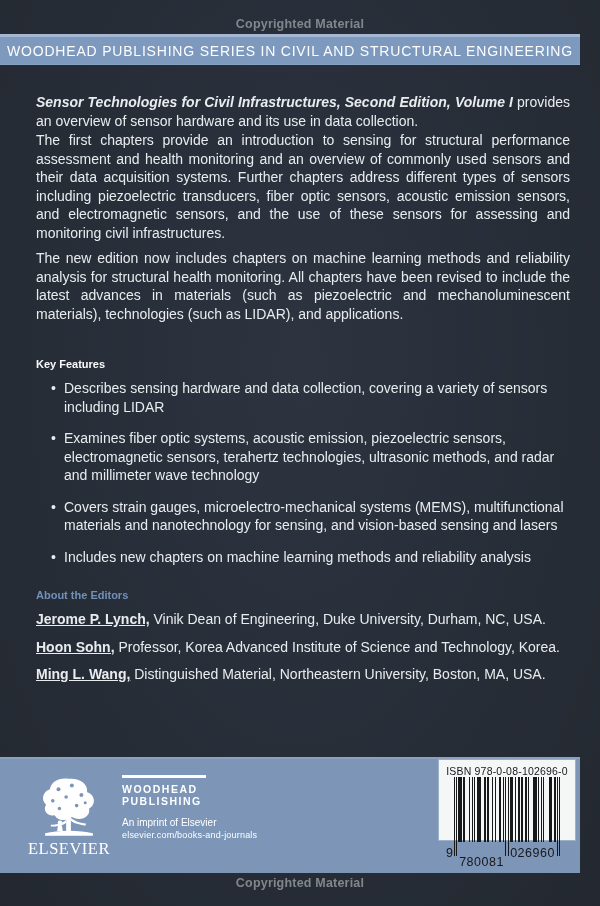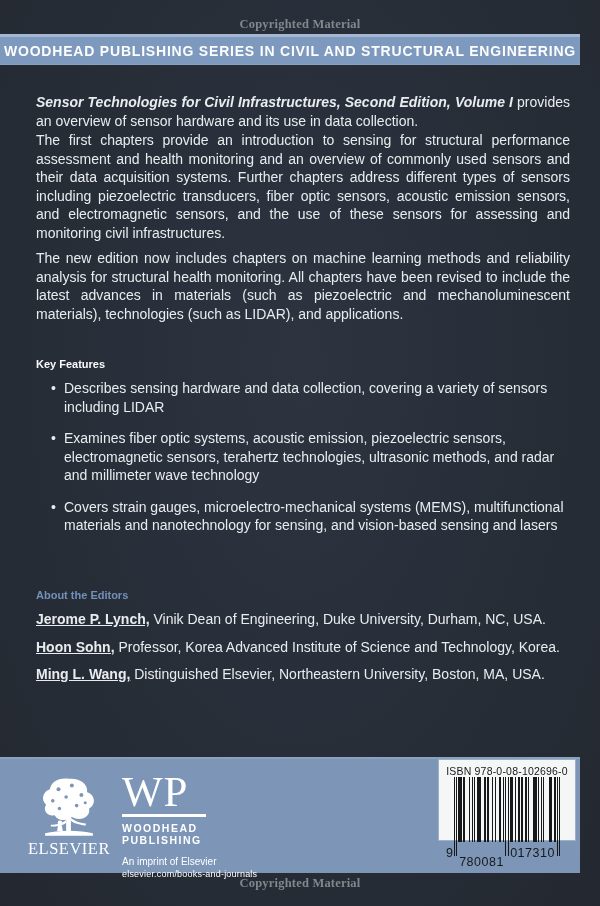--- a/index.html
+++ b/index.html
@@ -4,32 +4,32 @@
 <style>
   html,body{margin:0;padding:0;background:#20252d;}
   .page{
     position:relative;width:600px;height:906px;overflow:hidden;
     background:radial-gradient(ellipse at 50% 40%, #2d3440 0%, #272d37 60%, #232830 100%);
     font-family:"Liberation Sans", sans-serif;
     -webkit-font-smoothing:antialiased;
   }
   .copyright{
     position:absolute;left:0;width:100%;text-align:center;
-    color:#83878d;font-size:12.5px;font-weight:bold;letter-spacing:.2px;font-family:Liberation Serif, serif;
+    color:#83878d;font-size:12.5px;font-weight:bold;letter-spacing:.2px;
   }
   .copyright.top{top:17px;}
   .copyright.bottom{top:876px;}
 
   .banner{
     position:absolute;top:34px;left:0;width:580px;height:31px;
     background:linear-gradient(180deg,#a4b6d1 0,#a4b6d1 3px,#7e99be 3px,#7e99be calc(100% - 1px),#93a9c8 100%);
     display:flex;align-items:center;justify-content:center;
   }
   .banner span{
-    color:#fdfdfe;font-weight:bold;font-size:14px;letter-spacing:.8px;padding-top:2px;
+    color:#fdfdfe;font-weight:normal;font-size:14px;letter-spacing:.8px;padding-top:2px;
     white-space:nowrap;
   }
 
   .col{
     position:absolute;left:36px;width:534px;margin:0;
     color:#e9ecef;font-size:14px;line-height:18.5px;
   }
   .jst{text-align:justify;}
   .em{font-style:italic;font-weight:bold;}
   .intro{top:93px;}
@@ -92,28 +92,29 @@
   <p class="col jst p2">The first chapters provide an introduction to sensing for structural performance assessment and health monitoring and an overview of commonly used sensors and their data acquisition systems. Further chapters address different types of sensors including piezoelectric transducers, fiber optic sensors, acoustic emission sensors, and electromagnetic sensors, and the use of these sensors for assessing and monitoring civil infrastructures.</p>
 
   <p class="col jst p3">The new edition now includes chapters on machine learning methods and reliability analysis for structural health monitoring. All chapters have been revised to include the latest advances in materials (such as piezoelectric and mechanoluminescent materials), technologies (such as LIDAR), and applications.</p>
 
   <h3 class="col kf">Key Features</h3>
 
   <ul class="col bullets">
     <li>Describes sensing hardware and data collection, covering a variety of sensors including LIDAR</li>
     <li>Examines fiber optic systems, acoustic emission, piezoelectric sensors, electromagnetic sensors, terahertz technologies, ultrasonic methods, and radar and millimeter wave technology</li>
     <li>Covers strain gauges, microelectro-mechanical systems (MEMS), multifunctional materials and nanotechnology for sensing, and vision-based sensing and lasers</li>
+    <li>Includes new chapters on machine learning methods and reliability analysis</li>
   </ul>
 
   <h3 class="col about">About the Editors</h3>
 
   <div class="col editors">
     <p><b>Jerome P. Lynch,</b><span> Vinik Dean of Engineering, Duke University, Durham, NC, USA.</span></p>
     <p><b>Hoon Sohn,</b><span> Professor, Korea Advanced Institute of Science and Technology, Korea.</span></p>
-    <p><b>Ming L. Wang,</b><span> Distinguished Elsevier, Northeastern University, Boston, MA, USA.</span></p>
+    <p><b>Ming L. Wang,</b><span> Distinguished Material, Northeastern University, Boston, MA, USA.</span></p>
   </div>
 
   <div class="band">
 
     <div class="elsevier">
       <svg viewBox="0 0 64 66" aria-hidden="true">
         <g fill="#ffffff">
           <path d="M32 3 C22 1 13 6 12 14 C5 16 2 25 8 30 C4 36 10 43 17 41 C20 47 30 48 35 43 C44 48 55 43 53 34 C61 30 59 19 51 17 C52 8 43 2 32 3 Z"></path>
           <rect x="29" y="40" width="5" height="18"></rect>
           <path d="M29 46 C24 50 19 51 13 51 L13 53 C20 53 26 52 29 49 Z"></path>
@@ -130,21 +131,20 @@
           <circle cx="29" cy="22" r="1.9"></circle>
           <circle cx="40" cy="31" r="1.9"></circle>
           <circle cx="22" cy="34" r="1.8"></circle>
           <circle cx="49" cy="28" r="1.6"></circle>
         </g>
       </svg>
       <div class="els-word">ELSEVIER</div>
     </div>
 
     <div class="wp">
-      <div class="wp-initials">WP</div>
       <div class="wp-rule"></div>
       <div class="wp-line">WOODHEAD</div>
       <div class="wp-line">PUBLISHING</div>
       <div class="wp-imprint">An imprint of Elsevier</div>
       <div class="wp-site">elsevier.com/books-and-journals</div>
     </div>
 
     <div class="barcode">
       <div class="isbn">ISBN 978-0-08-102696-0</div>
       <svg class="bars" viewBox="0 0 95 79" preserveAspectRatio="none" shape-rendering="crispEdges">
@@ -189,20 +189,20 @@
           <rect x="80" y="0" width="1" height="65"></rect>
           <rect x="85" y="0" width="1" height="65"></rect>
           <rect x="86" y="0" width="1" height="65"></rect>
           <rect x="87" y="0" width="1" height="65"></rect>
           <rect x="90" y="0" width="1" height="65"></rect>
           <rect x="92" y="0" width="1" height="79"></rect>
           <rect x="94" y="0" width="1" height="79"></rect>
         </svg>
       <span class="d d9">9</span>
       <span class="d dL">780081</span>
-      <span class="d dR">017310</span>
+      <span class="d dR">026960</span>
     </div>
 
   </div>
 
   <div class="copyright bottom">Copyrighted Material</div>
 
 </div>
 
 </body></html>

